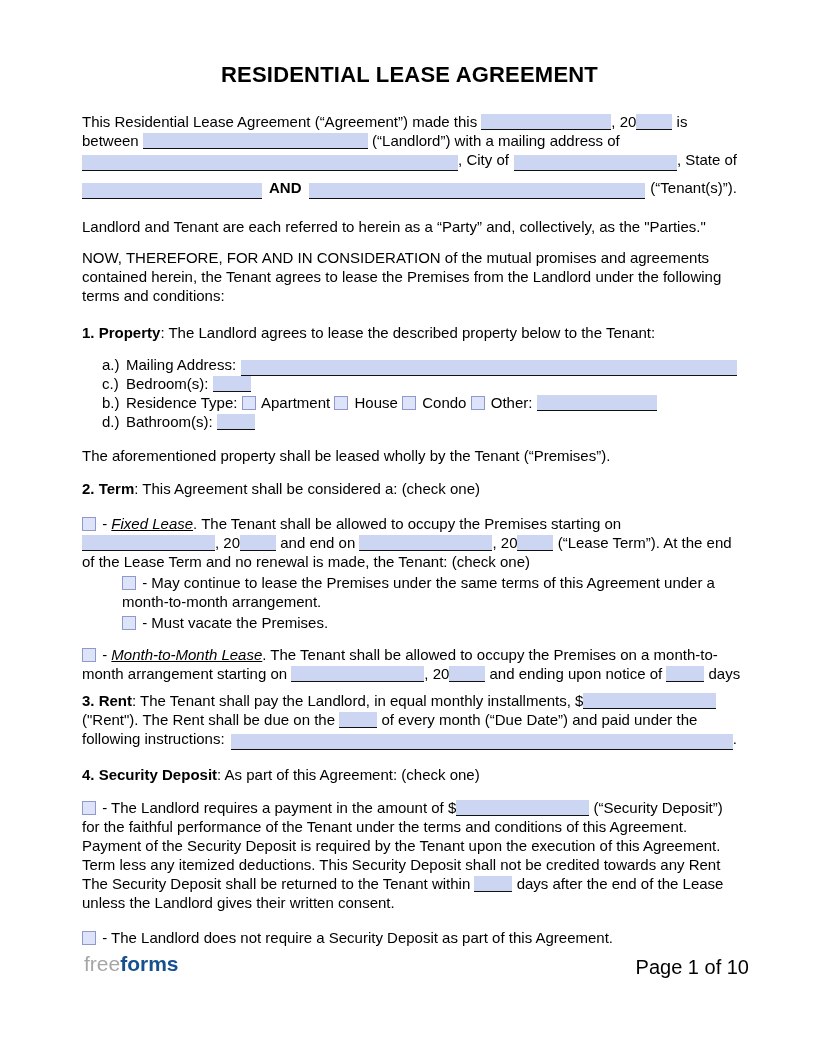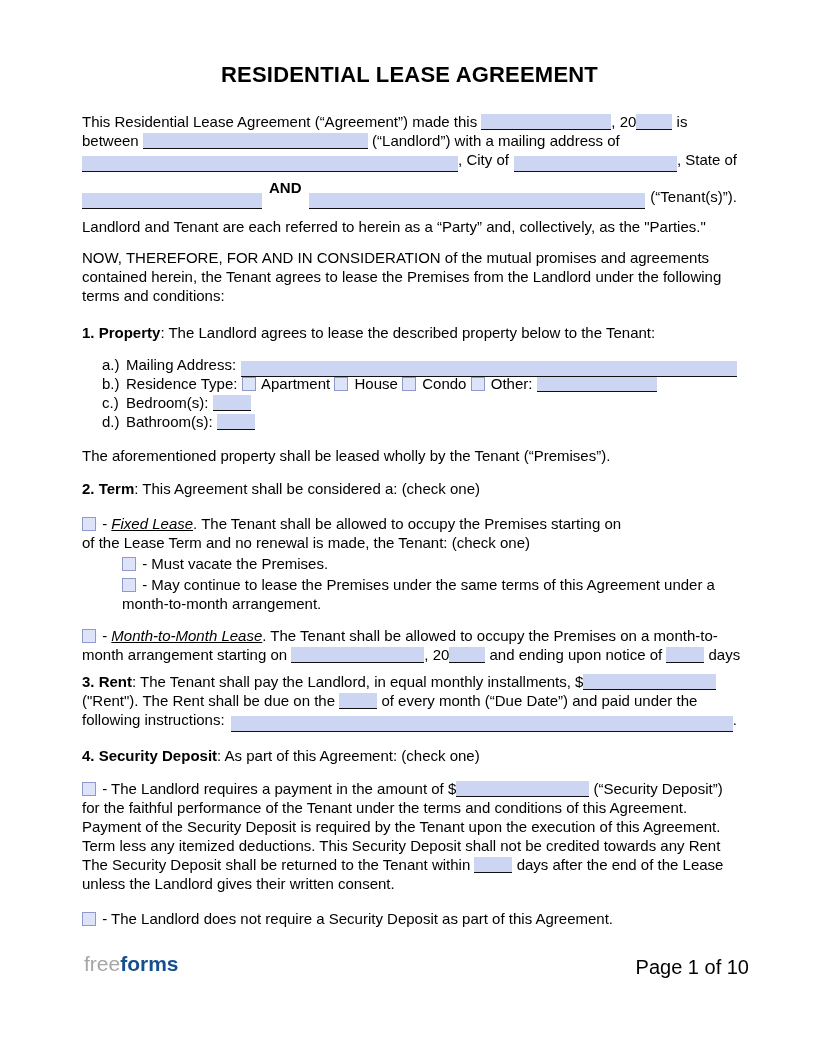--- a/index.html
+++ b/index.html
@@ -8,21 +8,21 @@
     font-family:"Liberation Sans","DejaVu Sans",sans-serif;
     font-size:15px; line-height:19px; color:#000;
     overflow:hidden;
   }
   .content { padding:0 82px; }
   h1.doc-title {
     font-size:22px; line-height:26px; font-weight:bold; text-align:center;
     margin:62px 0 0 0; letter-spacing:0.2px;
   }
   .line  { white-space:nowrap; }
-  .fline { display:flex; align-items:flex-end; white-space:nowrap; }
+  .fline { display:flex; align-items:center; white-space:nowrap; }
   .fline > span { white-space:pre; }
   .blank {
     display:inline-block; height:15px; background:#ccd6f3;
     border-bottom:1px solid #111; vertical-align:-3px;
   }
   .fline .blank { position:relative; top:3px; }
   .cb {
     display:inline-block; width:12px; height:12px; background:#dde4f9;
     border:1px solid #8f99cc; vertical-align:-2px; margin-right:2px;
   }
@@ -92,73 +92,79 @@
     <b>1. Property</b><span>: The Landlord agrees to lease the described property below to the Tenant:</span>
   </div>
 
   <div class="list mt13">
     <div class="fline">
       <span class="lbl">a.)</span>
         <span>Mailing Address:</span>
         <span class="blank flex1" style="margin-left:5px"></span>
     </div>
     <div class="line">
+      <span class="lbl">c.)</span><span>Bedroom(s):</span>
+      <span class="blank w38"></span>
+    </div>
+    <div class="line">
       <span class="lbl">b.)</span><span>Residence Type:</span>
       <span class="cb"></span>
       <span>Apartment</span>
       <span class="cb"></span>
       <span>House</span>
       <span class="cb"></span>
       <span>Condo</span>
       <span class="cb"></span>
       <span>Other:</span>
       <span class="blank w120"></span>
     </div>
     <div class="line">
-      <span class="lbl">c.)</span><span>Bedroom(s):</span>
-      <span class="blank w38"></span>
-    </div>
-    <div class="line">
       <span class="lbl">d.)</span><span>Bathroom(s):</span>
       <span class="blank w38"></span>
     </div>
   </div>
 
   <div class="line mt15">
     <span>The aforementioned property shall be leased wholly by the Tenant (“Premises”).</span>
   </div>
 
   <div class="line mt14">
     <b>2. Term</b><span>: This Agreement shall be considered a: (check one)</span>
   </div>
 
   <div class="mt16">
     <div class="line">
       <span class="cb"></span>
       <span>-</span>
       <span class="lease-name">Fixed Lease</span><span>. The Tenant shall be allowed to occupy the Premises starting on</span>
     </div>
     <div class="line">
+      <span class="blank w133"></span><span>, 20</span><span class="blank w36"></span>
+      <span>and end on</span>
+      <span class="blank w133"></span><span>, 20</span><span class="blank w36"></span>
+      <span>(“Lease Term”). At the end</span>
+    </div>
+    <div class="line">
       <span>of the Lease Term and no renewal is made, the Tenant: (check one)</span>
-    </div>
-    <div class="opt mt2">
-      <div class="line">
-        <span class="cb"></span>
-        <span>- Must vacate the Premises.</span>
-      </div>
     </div>
     <div class="opt mt2">
       <div class="line">
         <span class="cb"></span>
         <span>- May continue to lease the Premises under the same terms of this Agreement under a</span>
       </div>
       <div class="line">
         <span>month-to-month arrangement.</span>
       </div>
     </div>
+    <div class="opt mt2">
+      <div class="line">
+        <span class="cb"></span>
+        <span>- Must vacate the Premises.</span>
+      </div>
+    </div>
   </div>
 
   <div class="mt13">
     <div class="line">
       <span class="cb"></span>
       <span>-</span>
       <span class="lease-name">Month-to-Month Lease</span><span>. The Tenant shall be allowed to occupy the Premises on a month-to-</span>
     </div>
     <div class="line">
       <span>month arrangement starting on</span>

